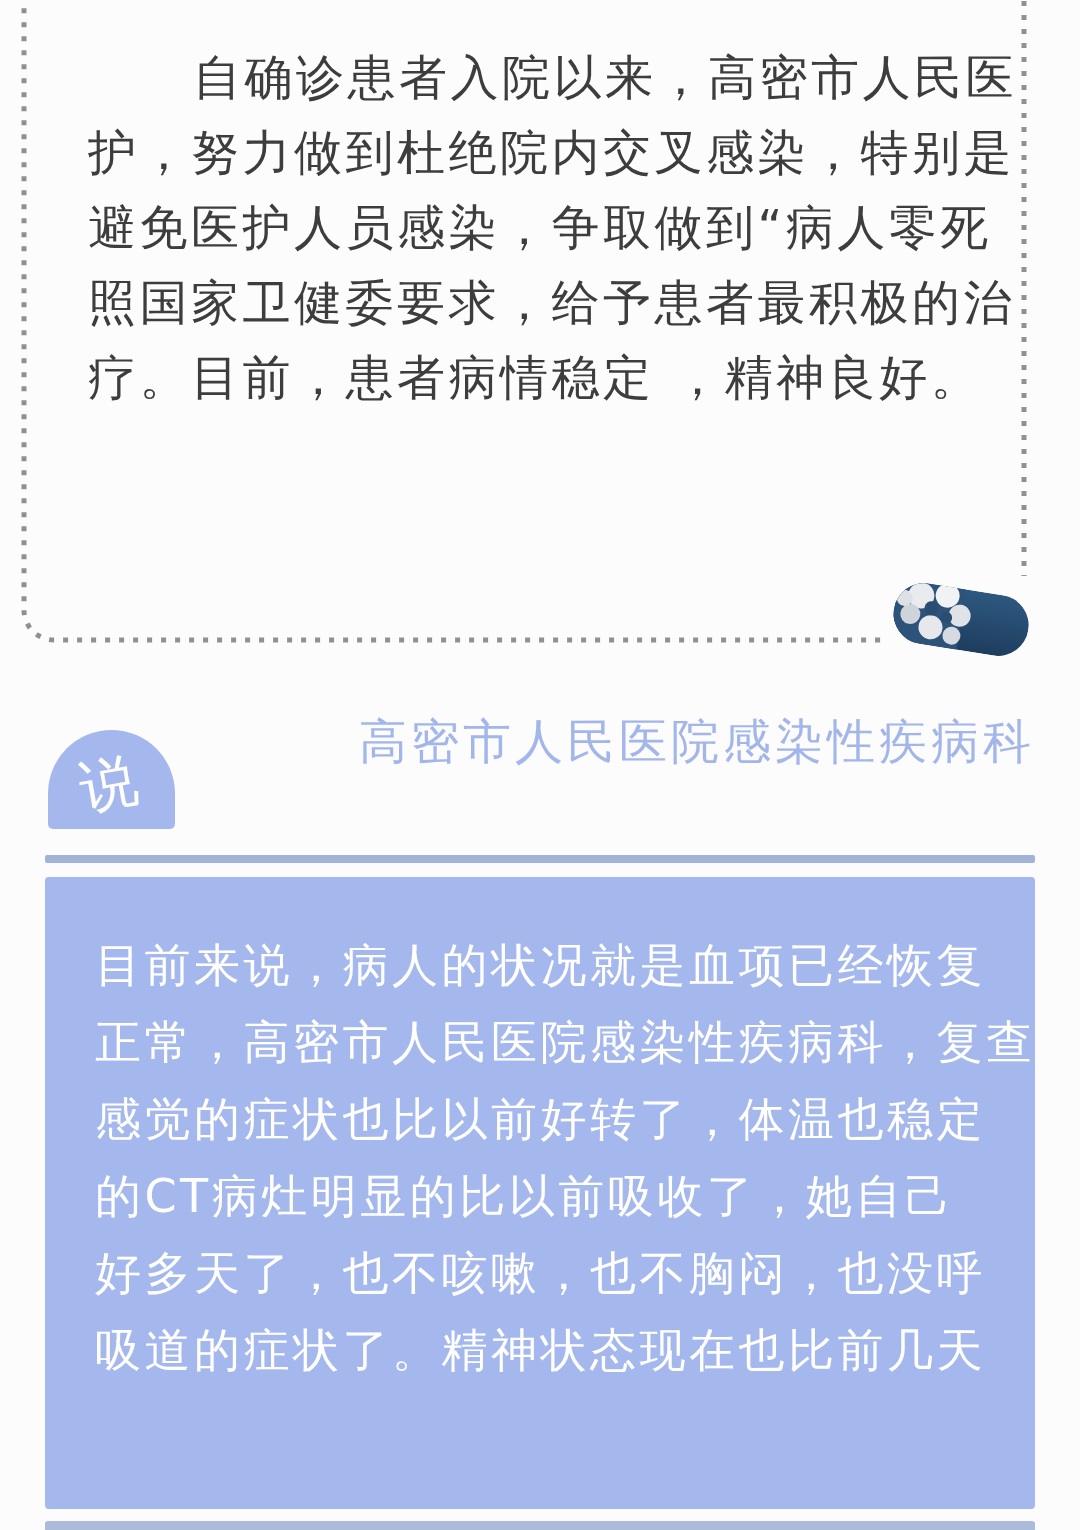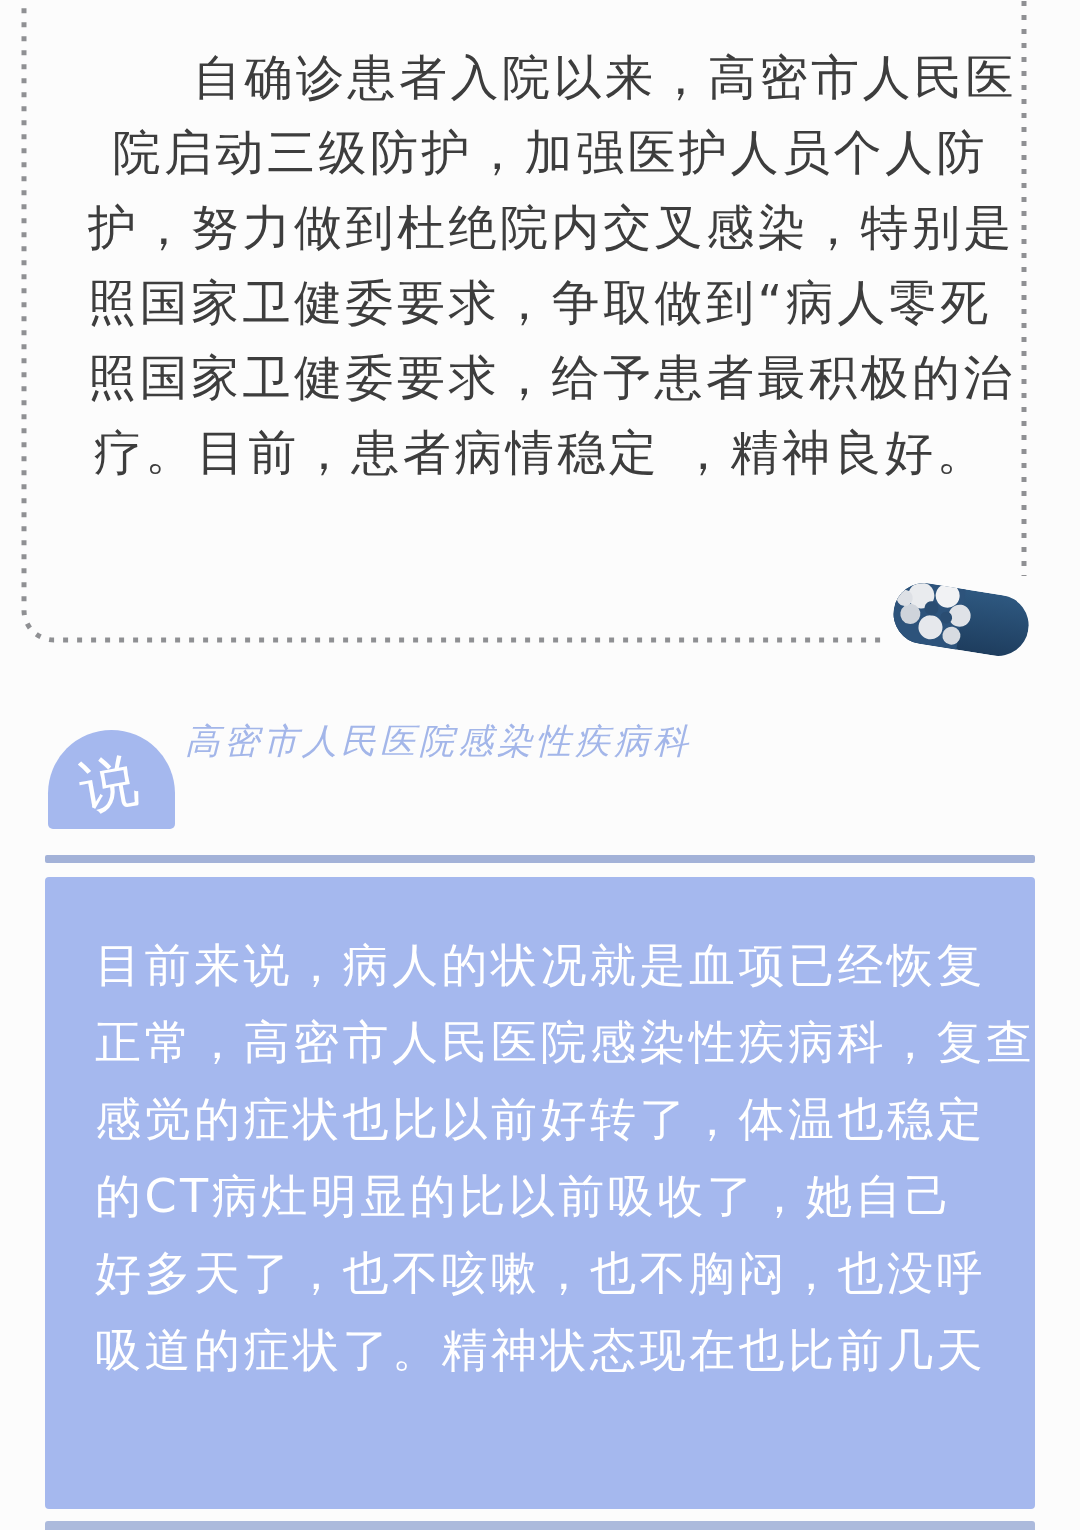--- a/index.html
+++ b/index.html
@@ -18,43 +18,41 @@
     background:var(--page_bg);
     font-family:"DejaVu Sans","Liberation Sans",sans-serif;
   }
   
   .dashed-svg{position:absolute;left:20px;top:0;width:1010px;height:650px;}
   .report-text{
     position:absolute;left:88px;top:40px;width:900px;
     color:var(--dark_text);
     font-size:48px;line-height:75px;letter-spacing:3.5px;
     font-weight:500;
-    text-align:right;
   }
   .report-text .rline{white-space:nowrap;height:75px;}
   .report-text .rline.indent{padding-left:105px;}
   
   .capsule{position:absolute;left:886px;top:576px;width:150px;height:88px;}
   
   .speaker-tab{
     position:absolute;left:48px;top:730px;width:127px;height:99px;
     background:var(--accent);
     border-radius:64px 64px 5px 5px;
     display:flex;align-items:center;justify-content:center;
   }
   .speaker-tab .tab-char{
     color:#fff;font-size:58px;font-weight:500;
     transform:rotate(-10deg) translate(-4px,4px);
   }
   .speaker-title{
     position:absolute;left:185px;top:703px;width:850px;
-    text-align:left;color:var(--title_text);
-    font-size:35px;line-height:77px;letter-spacing:4px;
+    text-align:right;color:var(--title_text);
+    font-size:48px;line-height:77px;letter-spacing:4px;
     font-weight:500;
-    font-style:italic;
   }
   .divider{
     position:absolute;left:45px;top:855px;width:990px;height:8px;
     background:var(--divider);
     border-radius:2px;
   }
   
   .quote-box{
     position:absolute;left:45px;top:877px;width:990px;height:632px;
     background:var(--accent);
@@ -75,23 +73,22 @@
 </style>
 </head>
 <body>
 
 <svg class="dashed-svg" viewBox="0 0 1010 650" aria-hidden="true">
   <rect x="4" y="-50" width="1000" height="690" rx="30" fill="none" stroke="#8f9093" stroke-width="5" stroke-dasharray="5 9"></rect>
 </svg>
 
 <div class="report-text">
   <div class="rline indent">自确诊患者入院以来，高密市人民医</div>
-  <div class="rline">院启动三级防护，加强医护人员个人防</div>
   <div class="rline">护，努力做到杜绝院内交叉感染，特别是</div>
-  <div class="rline">照国家卫健委要求，争取做到“病人零死</div>
+  <div class="rline">避免医护人员感染，争取做到“病人零死</div>
   <div class="rline">照国家卫健委要求，给予患者最积极的治</div>
   <div class="rline">疗。目前，患者病情稳定 ，精神良好。</div>
 </div>
 
 <div class="capsule">
   <svg width="150" height="88" viewBox="0 0 150 88" aria-hidden="true">
     <defs>
       <clipPath id="capclip">
           <rect x="7" y="13" width="136" height="61" rx="30.5"></rect>
         </clipPath>

